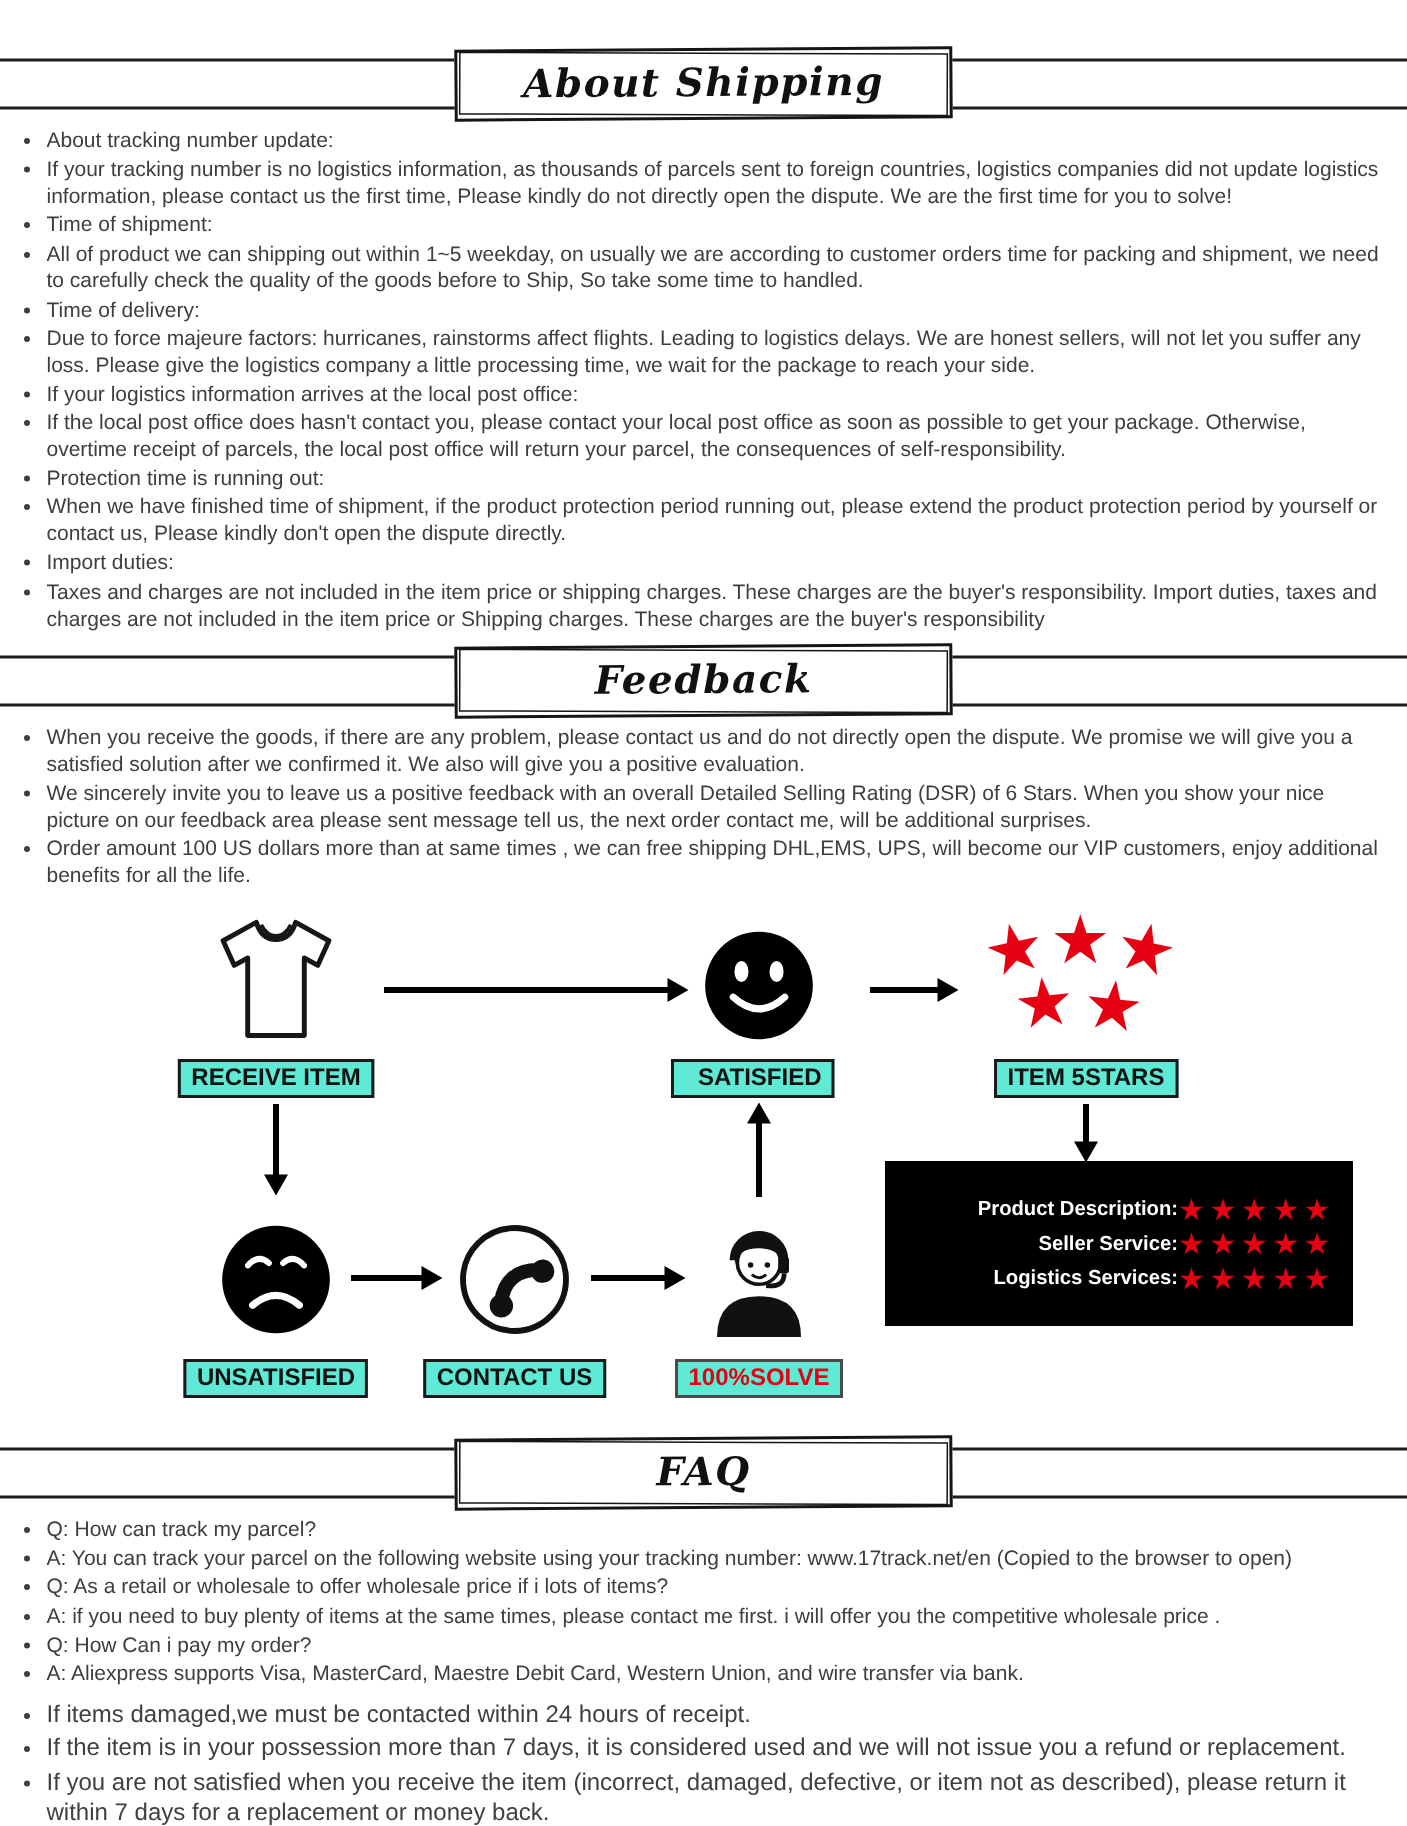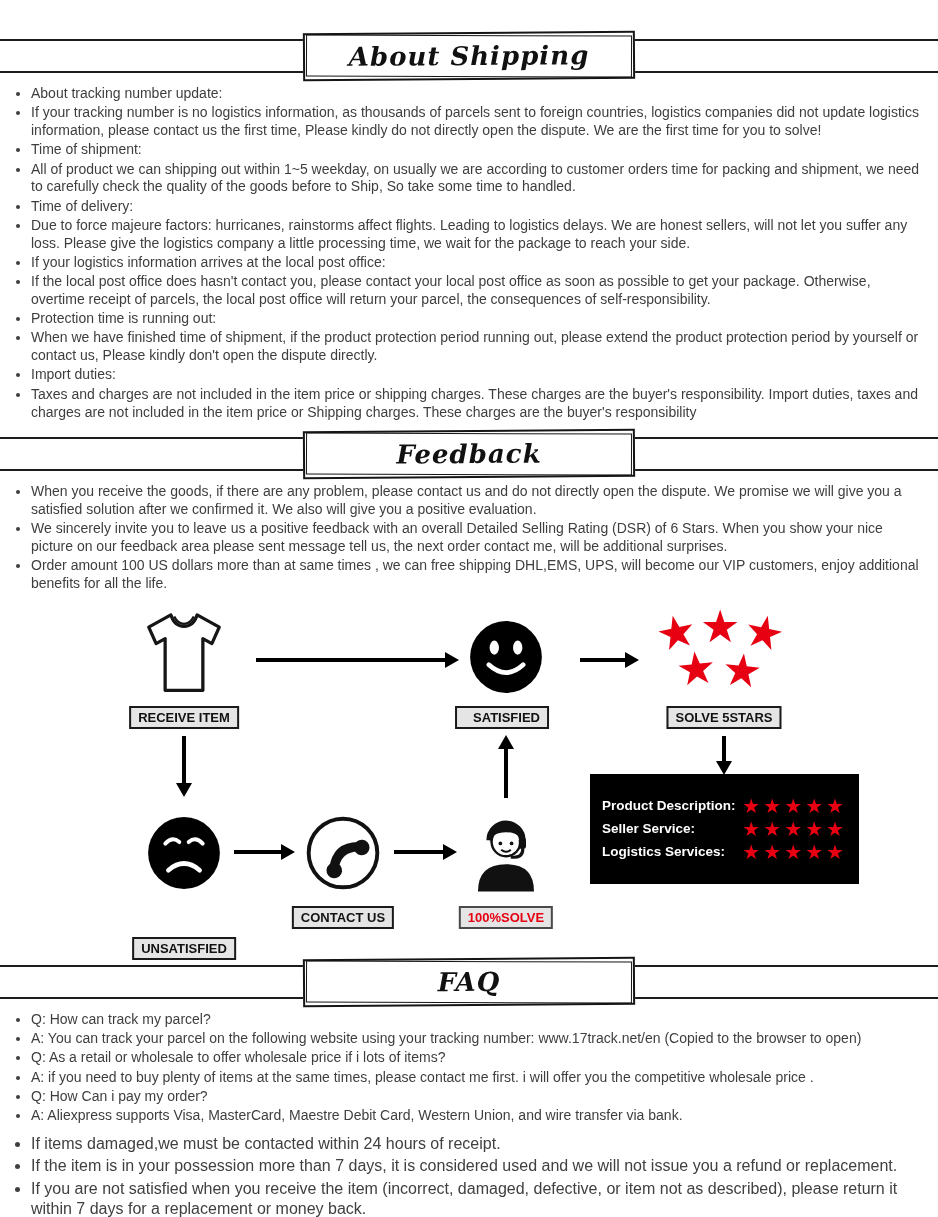--- a/index.html
+++ b/index.html
@@ -20,40 +20,40 @@
     font-size:26px;letter-spacing:1px;color:#111;}
 
   
   ul.bullets{margin:5px 0 9px;padding:0 14px 0 31px;list-style:disc;}
   ul.bullets li{font-size:14px;line-height:1.27;margin:1.5px 0;color:#3e3e3e;}
   ul.bullets.bold li{font-weight:normal;color:#404040;font-size:16px;line-height:1.3;}
 
   
   .flow{position:relative;height:352px;margin:8px 0 2px;}
   .flow svg{position:absolute;display:block;}
-  .flow-label{position:absolute;transform:translateX(-50%);border:2px solid #1a1a1a;background:#e5e5e5;
-    padding:2px 7px;font-weight:bold;font-size:13px;white-space:nowrap;color:#111;}
+  .flow-label{position:absolute;transform:translateX(-50%);border:2px solid #1a1a1a;background:#5eead4;
+    padding:2px 7px;font-weight:bold;font-size:16px;white-space:nowrap;color:#111;}
   .flow-label.red{color:#e60012;border-color:#4a4a4a;}
 
   .arr{position:absolute;background:#000;}
   .arr-r{height:4px;}
   .arr-r::after{content:'';position:absolute;right:-13px;top:50%;transform:translateY(-50%);
     border-left:14px solid #000;border-top:8px solid transparent;border-bottom:8px solid transparent;}
   .arr-d{width:4px;}
   .arr-d::after{content:'';position:absolute;bottom:-13px;left:50%;transform:translateX(-50%);
     border-top:14px solid #000;border-left:8px solid transparent;border-right:8px solid transparent;}
   .arr-u{width:4px;}
   .arr-u::before{content:'';position:absolute;top:-13px;left:50%;transform:translateX(-50%);
     border-bottom:14px solid #000;border-left:8px solid transparent;border-right:8px solid transparent;}
 
   .big-star{position:absolute;color:#e60012;font-size:45px;line-height:1;
     font-family:"DejaVu Sans", sans-serif;}
 
-  .ratings{position:absolute;left:590px;top:172px;width:269px;height:110px;background:#000;
-    box-sizing:border-box;display:flex;flex-direction:column;justify-content:center;gap:3px;padding:8px 12px;}
+  .ratings{position:absolute;left:590px;top:172px;width:312px;height:110px;background:#000;
+    box-sizing:border-box;display:flex;flex-direction:column;justify-content:center;gap:3px;padding:8px 12px;align-items:flex-end;}
   .ratings-row{display:flex;justify-content:space-between;align-items:center;}
   .ratings-label{color:#fff;font-weight:bold;font-size:13.5px;white-space:nowrap;}
   .ratings-stars{color:#e60012;font-size:20px;letter-spacing:3px;line-height:1;
     font-family:"DejaVu Sans", sans-serif;}
 </style>
 </head>
 <body>
 
 <div class="page">
 
@@ -112,31 +112,31 @@
     </svg>
     <div class="flow-label" style="left:502px;top:104px;padding-left:16px;">SATISFIED</div>
 
     <div class="arr arr-r" style="left:580px;top:56px;width:46px;"></div>
 
     <span class="big-star" style="left:656px;top:8px;transform:rotate(-12deg);">★</span>
     <span class="big-star" style="left:700px;top:2px;">★</span>
     <span class="big-star" style="left:744px;top:8px;transform:rotate(12deg);">★</span>
     <span class="big-star" style="left:676px;top:44px;transform:rotate(-6deg);">★</span>
     <span class="big-star" style="left:722px;top:46px;transform:rotate(6deg);">★</span>
-    <div class="flow-label" style="left:724px;top:104px;">SOLVE 5STARS</div>
+    <div class="flow-label" style="left:724px;top:104px;">ITEM 5STARS</div>
 
     <div class="arr arr-d" style="left:182px;top:134px;height:48px;"></div>
 
     <svg style="left:145px;top:212px;" width="78" height="78" viewBox="0 0 100 100">
       <circle cx="50" cy="50" r="46" fill="#000"></circle>
       <path d="M26 38 Q35 28 44 36" fill="none" stroke="#fff" stroke-width="5" stroke-linecap="round"></path>
       <path d="M56 36 Q65 28 74 38" fill="none" stroke="#fff" stroke-width="5" stroke-linecap="round"></path>
       <path d="M30 72 Q50 55 70 72" fill="none" stroke="#fff" stroke-width="6" stroke-linecap="round"></path>
     </svg>
-    <div class="flow-label" style="left:184px;top:304px;margin-top:31px;">UNSATISFIED</div>
+    <div class="flow-label" style="left:184px;top:304px;">UNSATISFIED</div>
 
     <div class="arr arr-r" style="left:234px;top:248px;width:48px;"></div>
 
     <svg style="left:304px;top:212px;" width="78" height="78" viewBox="0 0 100 100">
       <circle cx="50" cy="50" r="44" fill="#fff" stroke="#111" stroke-width="5"></circle>
       <g transform="rotate(-40 50 50)">
         <path d="M28 58 Q50 38 72 58" fill="none" stroke="#111" stroke-width="12" stroke-linecap="round"></path>
         <circle cx="27" cy="60" r="10" fill="#111"></circle>
         <circle cx="73" cy="60" r="10" fill="#111"></circle>
       </g>

